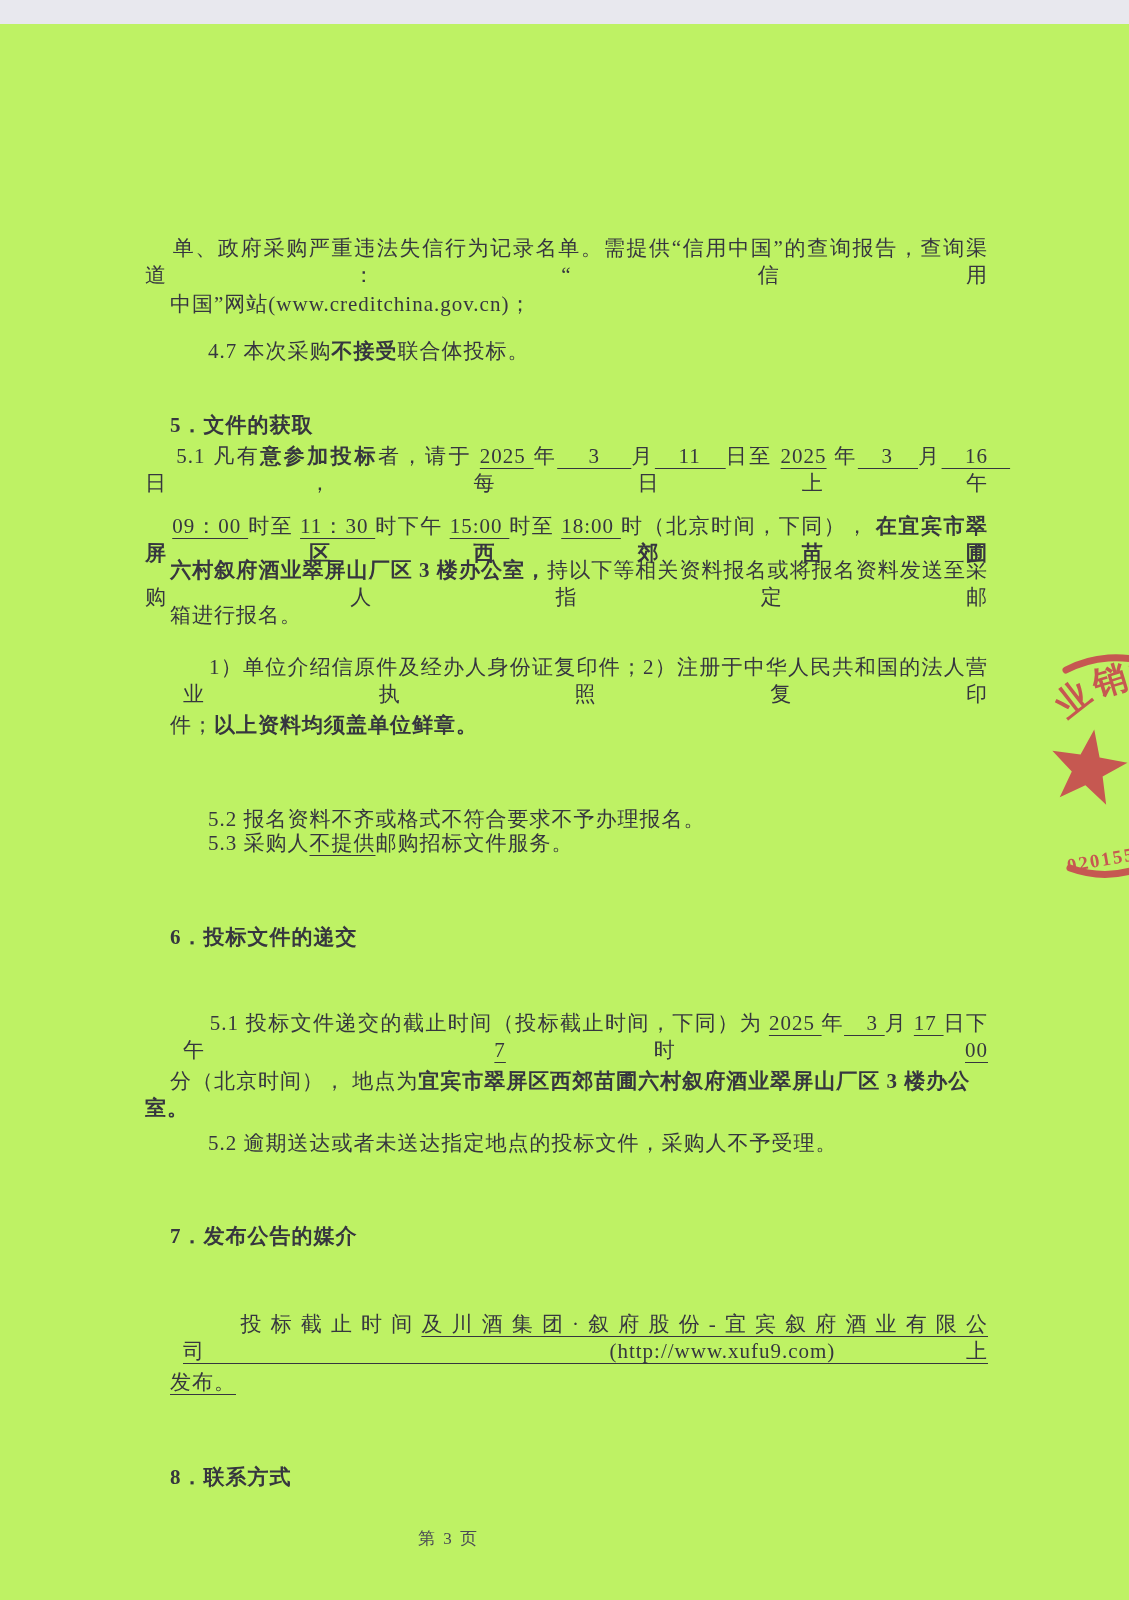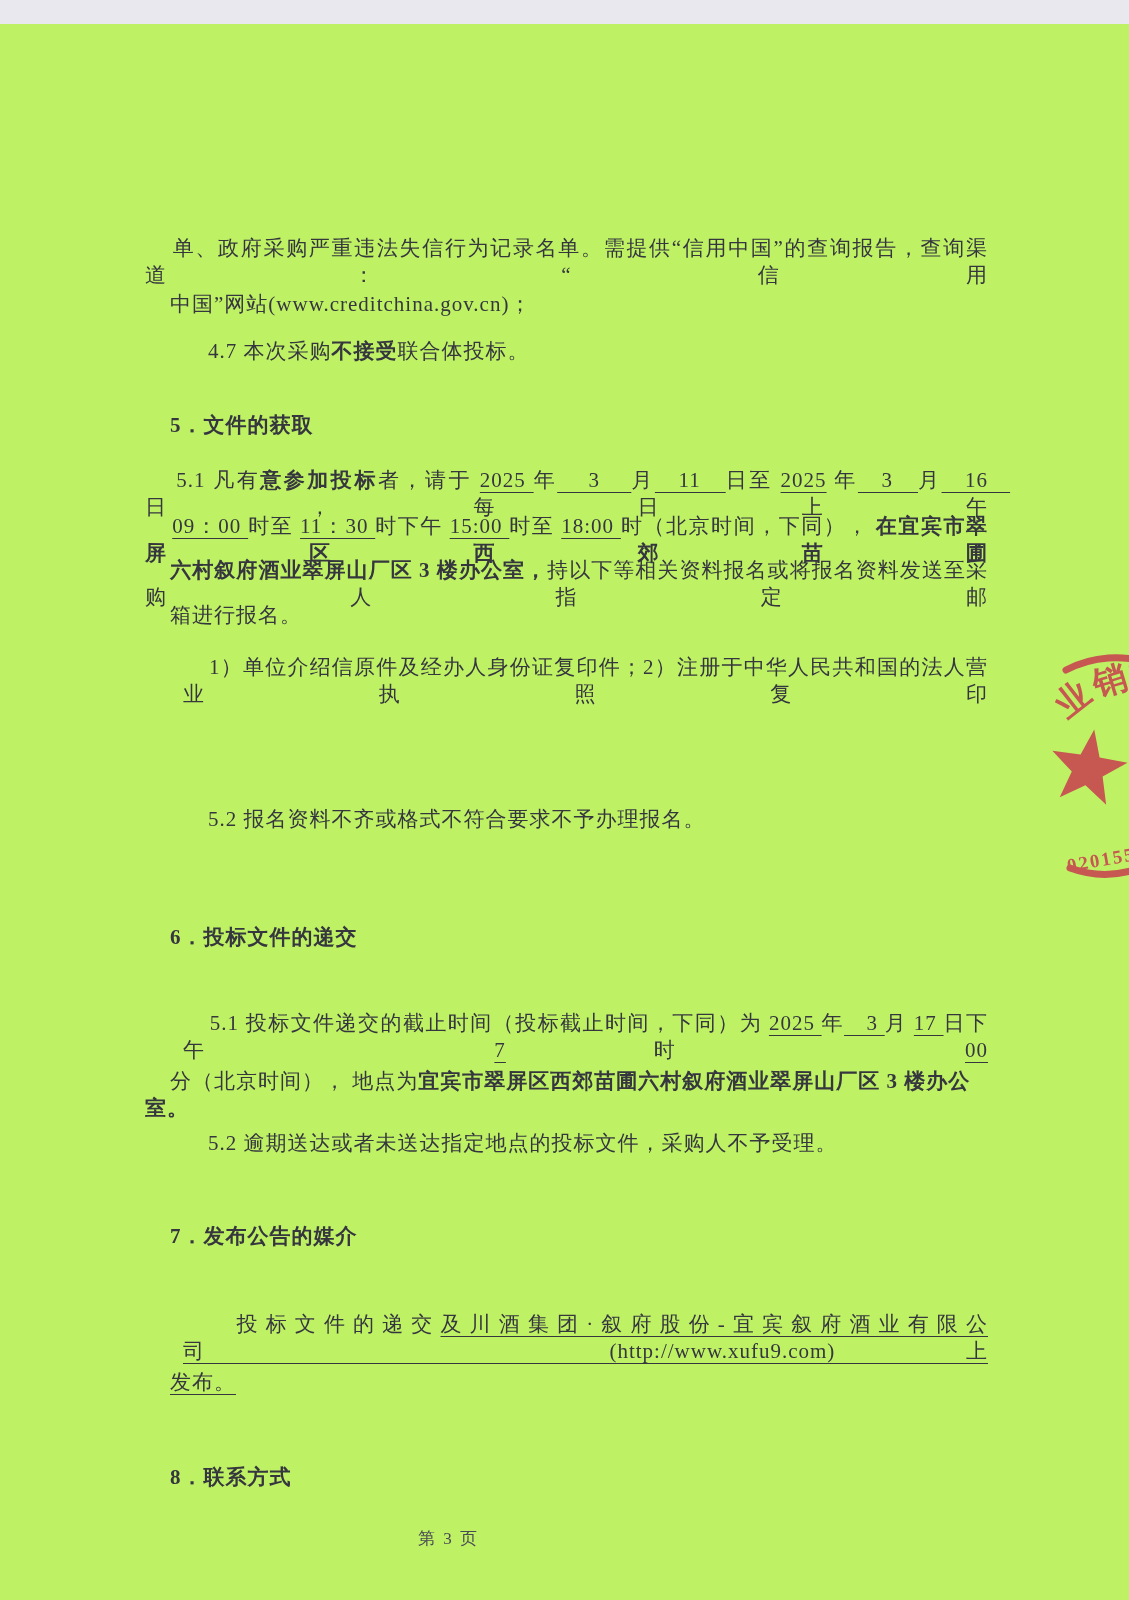--- a/index.html
+++ b/index.html
@@ -51,60 +51,66 @@
   </div>
 
   <div class="line ind" style="top:287px">
     <span>4.7 本次采购</span><span class="b">不接受</span><span>联合体投标。</span>
   </div>
 
   <div class="line hd" style="top:361px">
     <span>5．文件的获取</span>
   </div>
 
-  <div class="line j" style="top:416px">
+  <div class="line j" style="top:392px">
     <span>5.1 凡有</span><span class="b">意参加投标</span><span>者，请于 </span><span class="u">2025 </span><span>年</span><span class="u">　 3 　</span><span>月</span><span class="u">　11　</span><span>日至 </span><span class="u">2025</span><span> 年</span><span class="u">　3　</span><span>月</span><span class="u">　16　</span><span>日，每日上午</span>
   </div>
   <div class="line j" style="top:462px">
     <span class="u">09：00 </span><span>时至 </span><span class="u">11：30 </span><span>时下午 </span><span class="u">15:00 </span><span>时至 </span><span class="u">18:00 </span><span>时（北京时间，下同）， </span><span class="b">在宜宾市翠屏区西郊苗圃</span>
   </div>
   <div class="line j" style="top:506px">
     <span class="b">六村叙府酒业翠屏山厂区 3 楼办公室，</span><span>持以下等相关资料报名或将报名资料发送至采购人指定邮</span>
   </div>
   <div class="line" style="top:551px">
     <span>箱进行报名。</span>
   </div>
 
   <div class="line j ind" style="top:603px">
     <span>1）单位介绍信原件及经办人身份证复印件；2）注册于中华人民共和国的法人营业执照复印</span>
   </div>
+  <div class="line" style="top:661px">
+    <span>件；</span><span class="b">以上资料均须盖单位鲜章。</span>
+  </div>
 
   <div class="line ind" style="top:755px">
     <span>5.2 报名资料不齐或格式不符合要求不予办理报名。</span>
+  </div>
+  <div class="line ind" style="top:779px">
+    <span>5.3 采购人</span><span class="u">不提供</span><span>邮购招标文件服务。</span>
   </div>
 
   <div class="line hd" style="top:873px">
     <span>6．投标文件的递交</span>
   </div>
 
   <div class="line j ind" style="top:959px">
     <span>5.1 投标文件递交的截止时间（投标截止时间，下同）为 </span><span class="u">2025 </span><span>年</span><span class="u">　3 </span><span>月 </span><span class="u">17 </span><span>日下午 </span><span class="u">7</span><span> 时 </span><span class="u">00</span>
   </div>
   <div class="line" style="top:1017px">
     <span>分（北京时间）， 地点为</span><span class="b">宜宾市翠屏区西郊苗圃六村叙府酒业翠屏山厂区 3 楼办公室。</span>
   </div>
   <div class="line ind" style="top:1079px">
     <span>5.2 逾期送达或者未送达指定地点的投标文件，采购人不予受理。</span>
   </div>
 
   <div class="line hd" style="top:1172px">
     <span>7．发布公告的媒介</span>
   </div>
   <div class="line j ind" style="top:1260px">
-    <span>投标文件的递交</span><span class="u">及川酒集团·叙府股份-宜宾叙府酒业有限公司&nbsp;&nbsp;(http://www.xufu9.com)上</span>
+    <span>投标截止时间</span><span class="u">及川酒集团·叙府股份-宜宾叙府酒业有限公司&nbsp;&nbsp;(http://www.xufu9.com)上</span>
   </div>
   <div class="line" style="top:1318px">
     <span class="u">发布。</span>
   </div>
 
   <div class="line hd" style="top:1413px">
     <span>8．联系方式</span>
   </div>
 
   <div class="footer">第 3 页</div>

